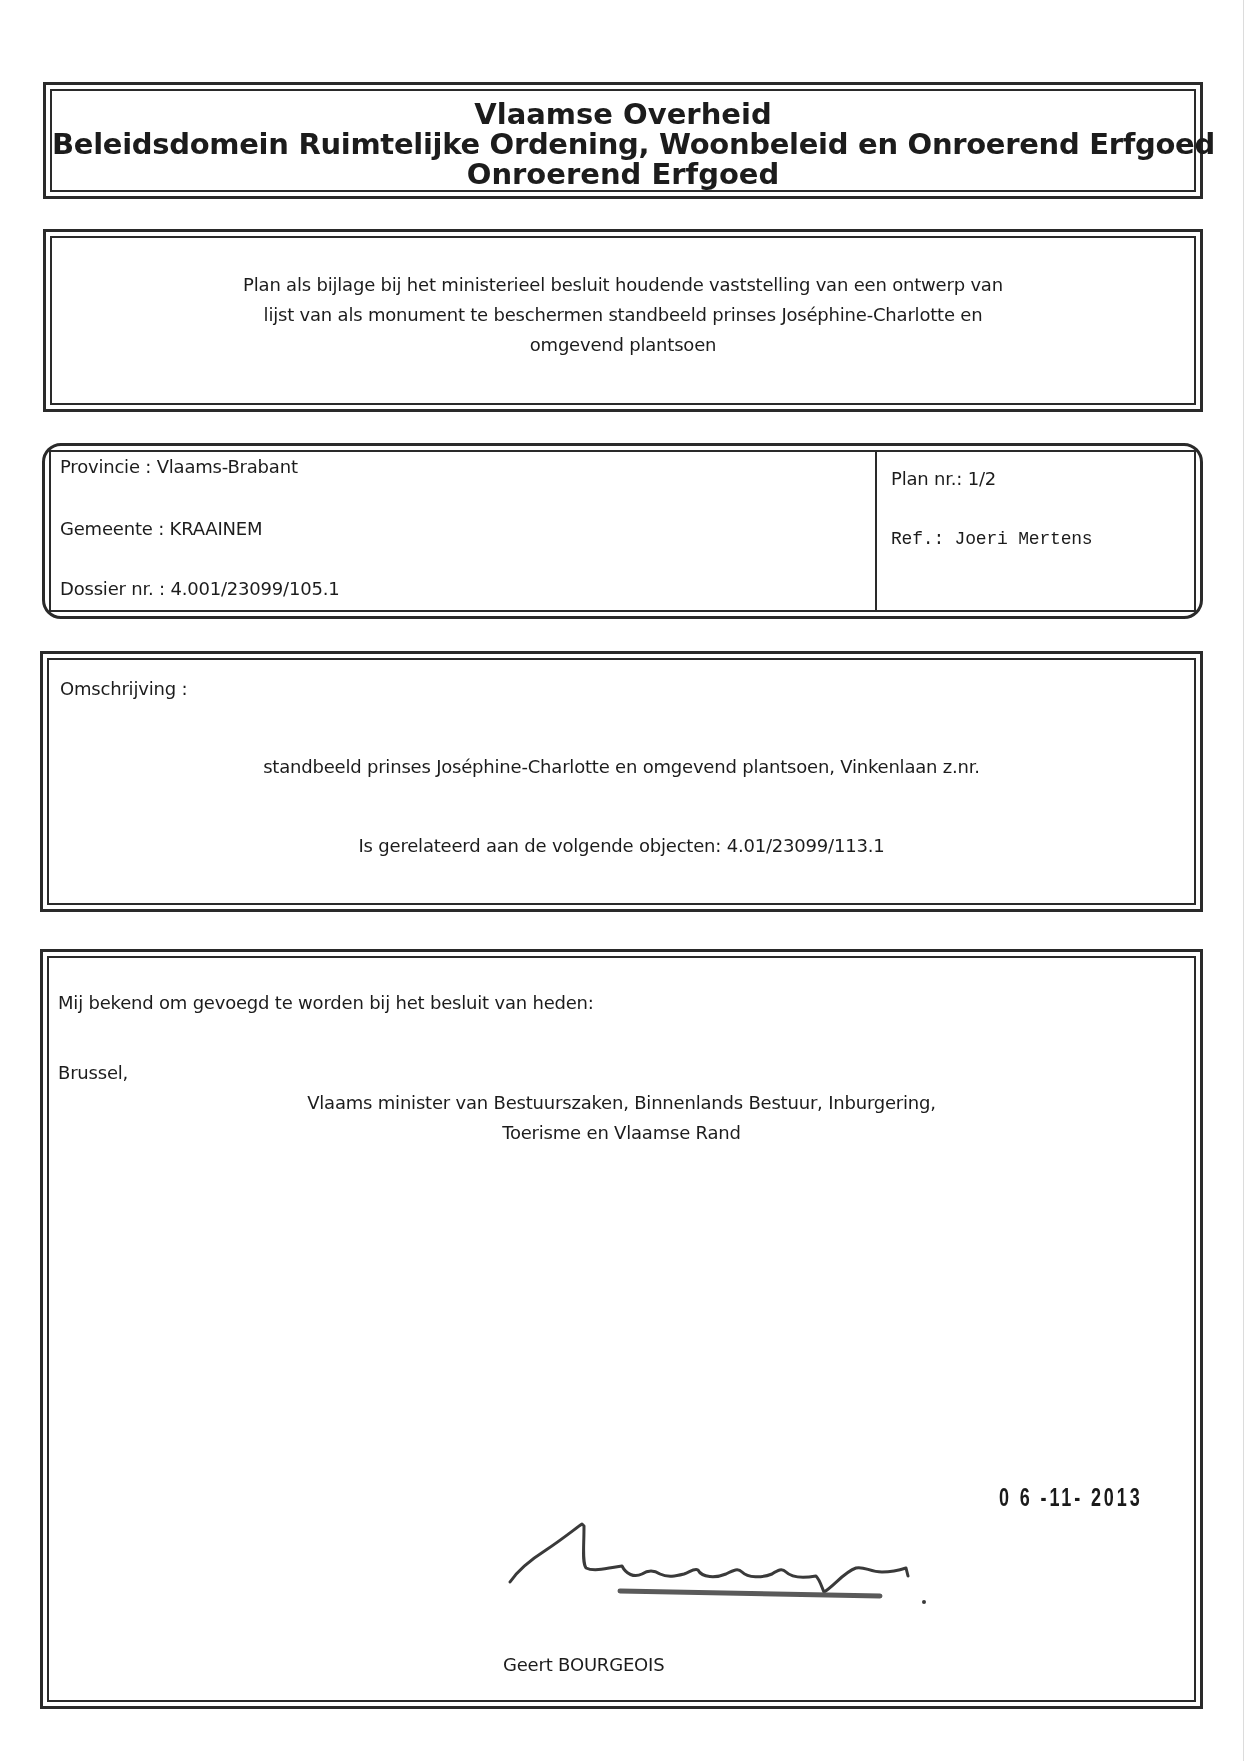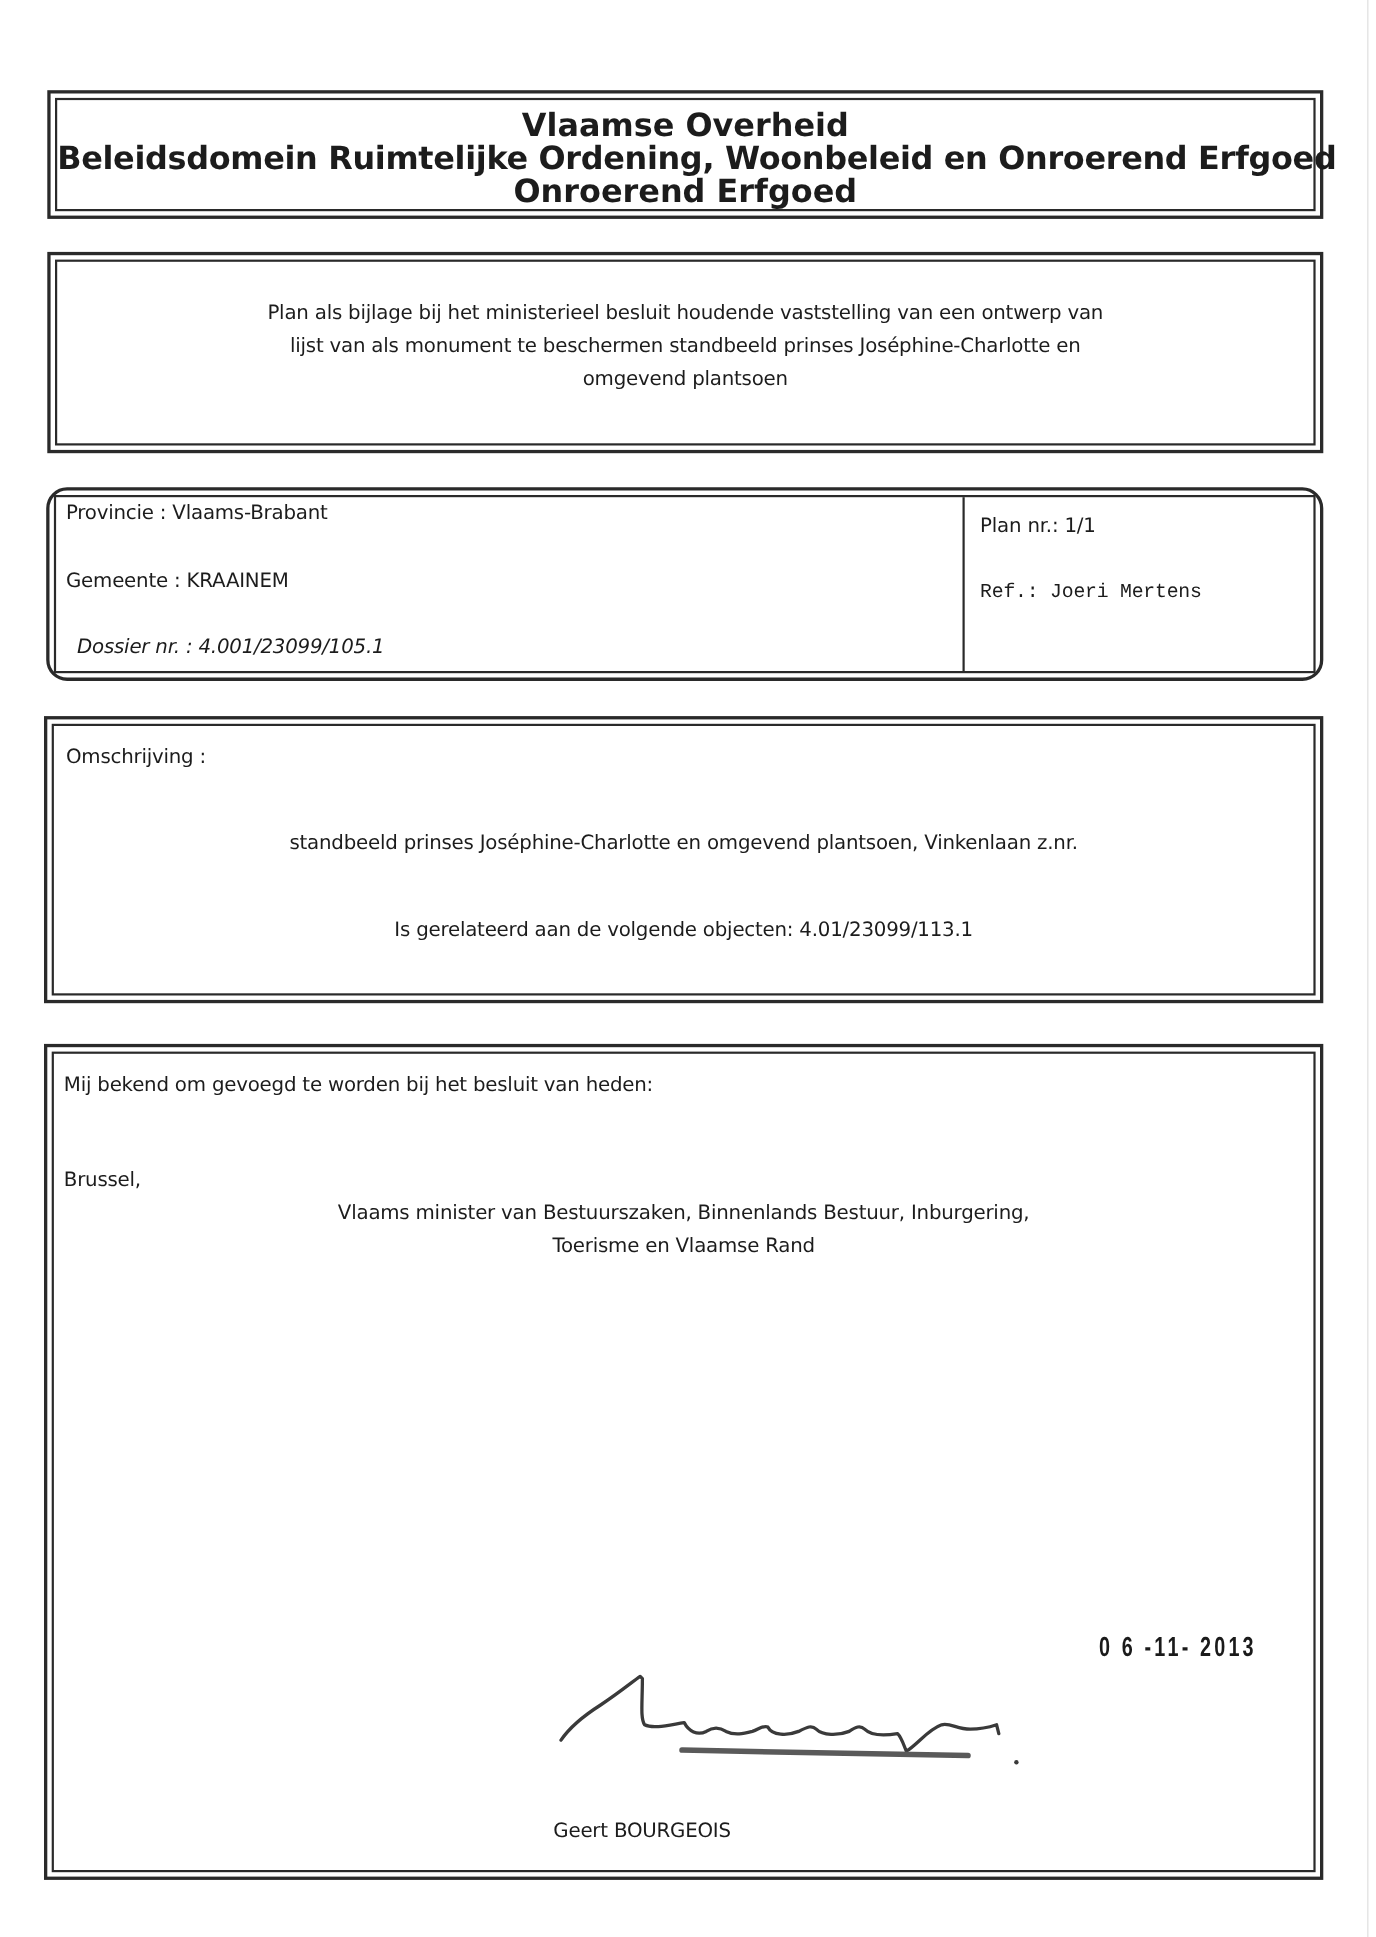--- a/index.html
+++ b/index.html
@@ -53,38 +53,38 @@
     <div class="t reg center" style="top:38px;">Plan als bijlage bij het ministerieel besluit houdende vaststelling van een ontwerp van</div>
     <div class="t reg center" style="top:68px;">lijst van als monument te beschermen standbeeld prinses Joséphine-Charlotte en</div>
     <div class="t reg center" style="top:98px;">omgevend plantsoen</div>
   </div>
 </div>
 
 <div class="box" style="left:42px; top:443px; width:1161px; height:176px;border-radius:19px;">
   <div class="box-inner">
     <div class="t reg" style="left:9px; top:6px;">Provincie : Vlaams-Brabant</div>
     <div class="t reg" style="left:9px; top:68px;">Gemeente : KRAAINEM</div>
-    <div class="t reg" style="left:19px; top:128px;font-style:italic;">Dossier nr. : 4.001/23099/105.1</div>
+    <div class="t reg" style="left:9px; top:128px;">Dossier nr. : 4.001/23099/105.1</div>
     <div class="divider" style="left:824px;"></div>
-    <div class="t reg" style="left:840px; top:18px;">Plan nr.: 1/1</div>
+    <div class="t reg" style="left:840px; top:18px;">Plan nr.: 1/2</div>
     <div class="t reg" style="left:840px; top:78px;font-family:Liberation Mono, monospace;">Ref.: Joeri Mertens</div>
   </div>
 </div>
 
 <div class="box" style="left:40px; top:651px; width:1163px; height:261px;">
   <div class="box-inner">
     <div class="t reg" style="left:11px; top:20px;">Omschrijving :</div>
     <div class="t reg center" style="top:98px;">standbeeld prinses Joséphine-Charlotte en omgevend plantsoen, Vinkenlaan z.nr.</div>
     <div class="t reg center" style="top:177px;">Is gerelateerd aan de volgende objecten: 4.01/23099/113.1</div>
   </div>
 </div>
 
 <div class="box" style="left:40px; top:949px; width:1163px; height:760px;">
   <div class="box-inner">
-    <div class="t reg" style="left:9px; top:20px;">Mij bekend om gevoegd te worden bij het besluit van heden:</div>
+    <div class="t reg" style="left:9px; top:36px;">Mij bekend om gevoegd te worden bij het besluit van heden:</div>
     <div class="t reg" style="left:9px; top:106px;">Brussel,</div>
     <div class="t reg center" style="top:136px;">Vlaams minister van Bestuurszaken, Binnenlands Bestuur, Inburgering,</div>
     <div class="t reg center" style="top:166px;">Toerisme en Vlaamse Rand</div>
 
     <div class="date" style="left:950px; top:525px;">0 6 -11- 2013</div>
 
     <svg class="signature" style="left:455px; top:560px;" width="460" height="100" viewBox="0 0 460 100">
       <path d="M6 64 C 10 58, 20 46, 42 32 C 60 20, 72 10, 78 6 L 80 8 C 80 30, 78 44, 82 50 C 90 54, 105 50, 118 48 C 122 56, 130 60, 138 56 C 144 52, 150 52, 156 56 C 164 60, 172 58, 180 56 C 186 54, 190 50, 194 52 C 198 60, 212 60, 222 56 C 230 52, 234 50, 238 54 C 244 60, 258 60, 268 56 C 274 52, 278 50, 282 54 C 288 60, 300 60, 312 58 C 316 62, 318 70, 320 74 C 330 68, 340 54, 352 50 C 360 48, 366 54, 378 54 C 390 54, 396 52, 402 50 L 404 58" fill="none" stroke="#3a3a3a" stroke-width="3" stroke-linecap="round" stroke-linejoin="round"></path>
       <path d="M116 73 C 180 74, 260 76, 376 78" fill="none" stroke="#5a5a5a" stroke-width="5" stroke-linecap="round"></path>
       <circle cx="420" cy="84" r="2" fill="#3a3a3a"></circle>

